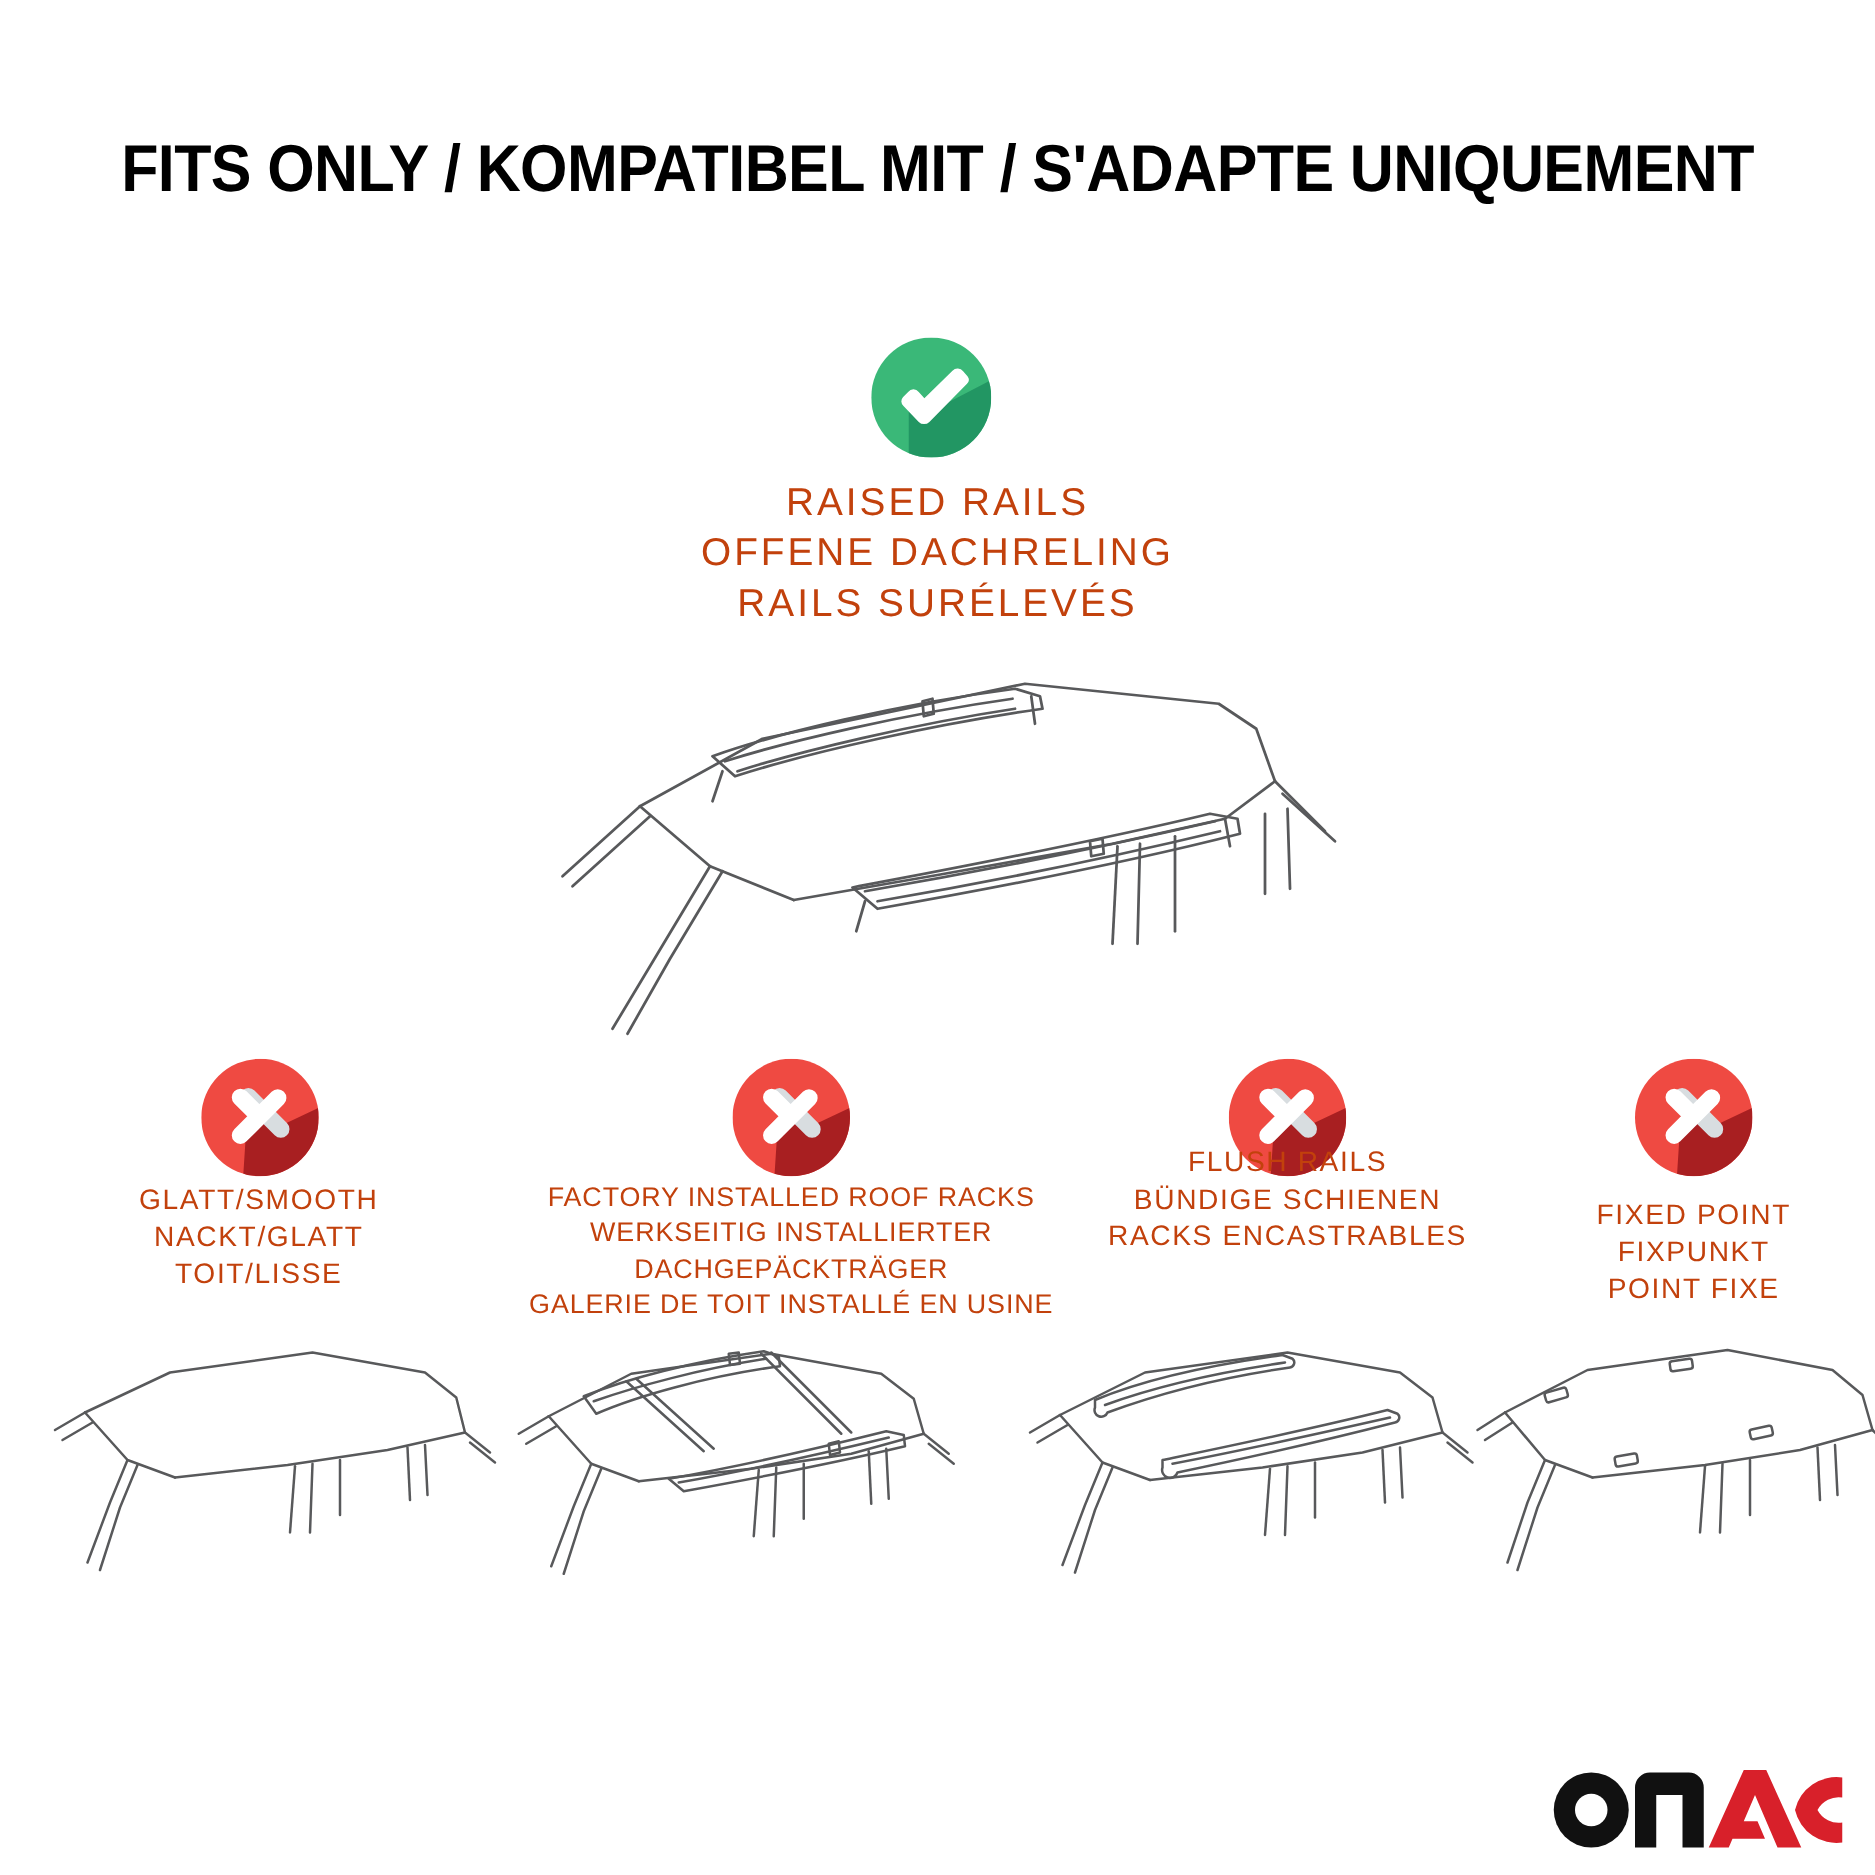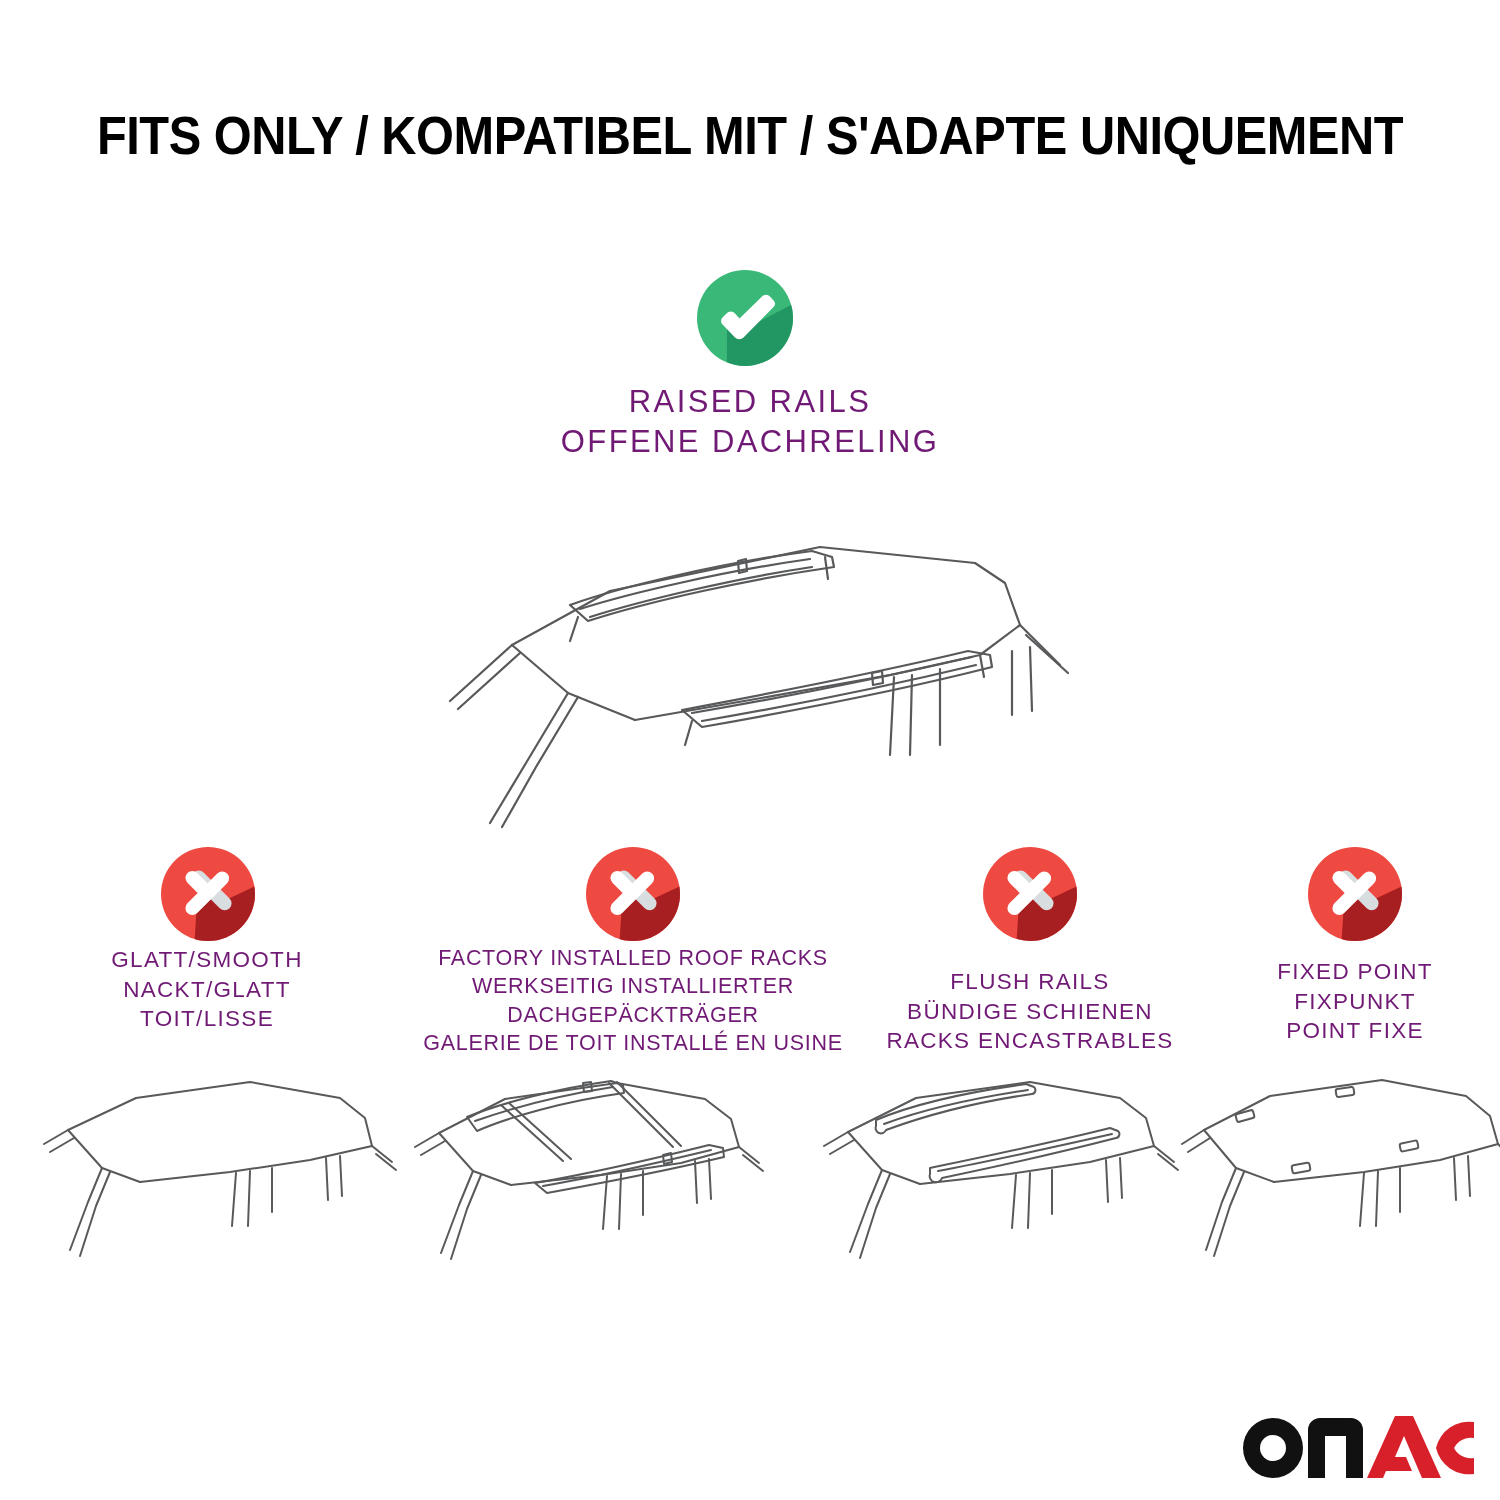--- a/index.html
+++ b/index.html
@@ -33,21 +33,21 @@
   
   .icon-wrap { position: absolute; }
   .icon-svg { display: block; }
 
   
   .caption {
     position: absolute;
     text-align: center;
     font-family: "Liberation Sans", sans-serif;
     font-weight: 400;
-    color: #701a75;
+    color: #c2410c;
     line-height: 1.30;
     white-space: nowrap;
   }
   .caption .ln { display: block; }
 
   .caption-main {
     font-size: 31px;
     letter-spacing: 2.4px;
     top: 382px; left: 0; right: 0;
   }
@@ -84,20 +84,21 @@
       </g>
       <path d="M25.5 47.5 L29.5 43.5 A5.5 5.5 0 0 1 38 43.5 L42.5 48.5 L65 26.5
                A5.5 5.5 0 0 1 73.5 27 L77 31 A4.5 4.5 0 0 1 76.6 37 L46.5 67.5
                A6 6 0 0 1 38 67.5 L25.8 54.8 A5 5 0 0 1 25.5 47.5 Z" fill="#ffffff"></path>
     </svg>
   </div>
 
   <div class="caption caption-main">
     <span class="ln">RAISED RAILS</span>
     <span class="ln">OFFENE DACHRELING</span>
+    <span class="ln">RAILS SURÉLEVÉS</span>
   </div>
 
   <div class="car" style="left:420px; top:505px; width:680px; height:330px;">
     <svg width="680" height="330" viewBox="0 0 680 330" aria-hidden="true">
       <g fill="none" stroke="#58595b" stroke-width="2.2" stroke-linecap="round" stroke-linejoin="round">
 
         <path d="M92 140 L190 86 L400 42 L555 58 L585 78 L600 120"></path>
         <path d="M92 140 L148 188 L215 215"></path>
         <path d="M215 215 L330 195 L470 170 L560 150 L600 120"></path>
 
@@ -254,21 +255,21 @@
       </g>
       <g clip-path="url(#clipRed3)">
         <path d="M33.5 26 A7 7 0 0 1 43.5 26 L70 52.5 A7 7 0 0 1 60 62.5 L33.5 36 A7 7 0 0 1 33.5 26 Z" fill="#d8dde0"></path>
         <path d="M27 57.5 L57.5 27 A7 7 0 0 1 67.5 37 L37 67.5 A7 7 0 0 1 27 57.5 Z" fill="#ffffff"></path>
         <path d="M27 36.5 A7 7 0 0 1 37 26.5 L52 41.5 L42 51.5 Z" fill="#ffffff"></path>
         <path d="M42 51.5 L52 41.5 L57 46.5 L47 56.5 Z" fill="#ffffff"></path>
       </g>
     </svg>
   </div>
 
-  <div class="caption caption-sm" style="top:967px; left:855px; width:350px;">
+  <div class="caption caption-sm" style="top:915px; left:855px; width:350px;">
     <span class="ln">FLUSH RAILS</span>
     <span class="ln">BÜNDIGE SCHIENEN</span>
     <span class="ln">RACKS ENCASTRABLES</span>
   </div>
 
   <div class="car" style="left:818px; top:1058px; width:390px; height:232px;">
     <svg width="390" height="232" viewBox="0 0 390 232" aria-hidden="true">
       <g fill="none" stroke="#58595b" stroke-width="2" stroke-linecap="round" stroke-linejoin="round">
         <path d="M30 74 L98 40 L212 24 L302 40 L328 60 L336 88"></path>
         <path d="M30 74 L64 112 L102 126"></path>

